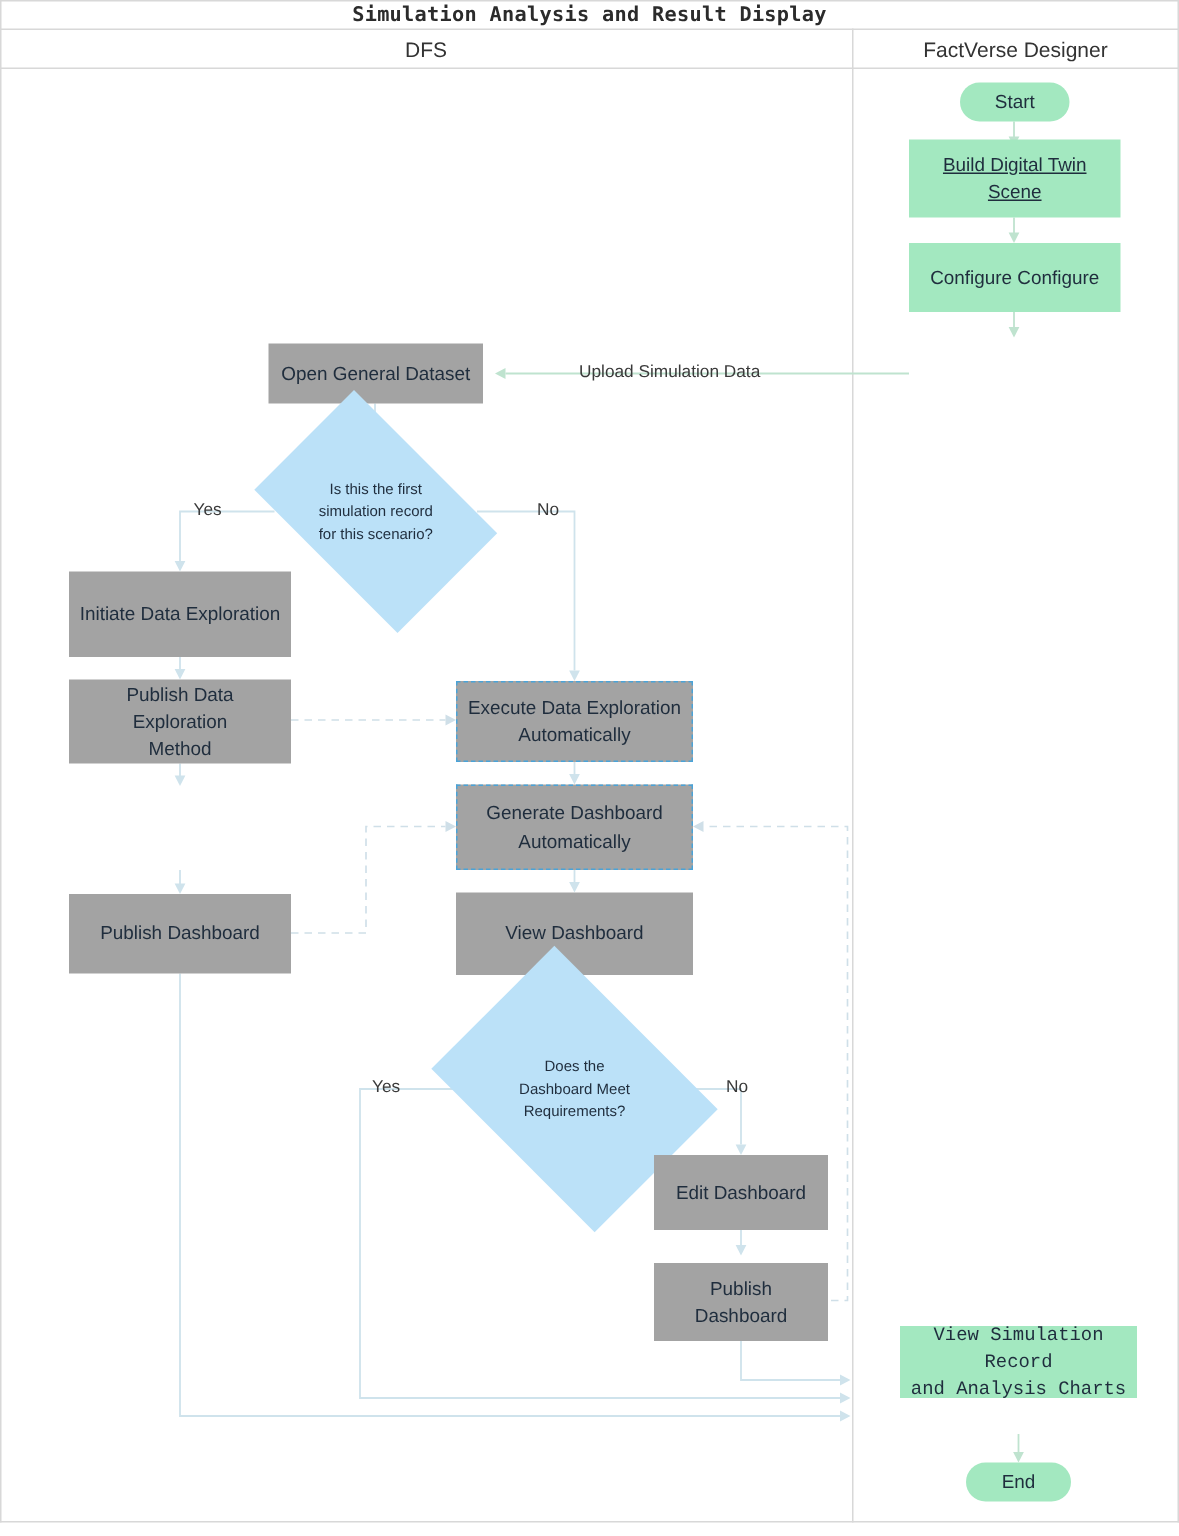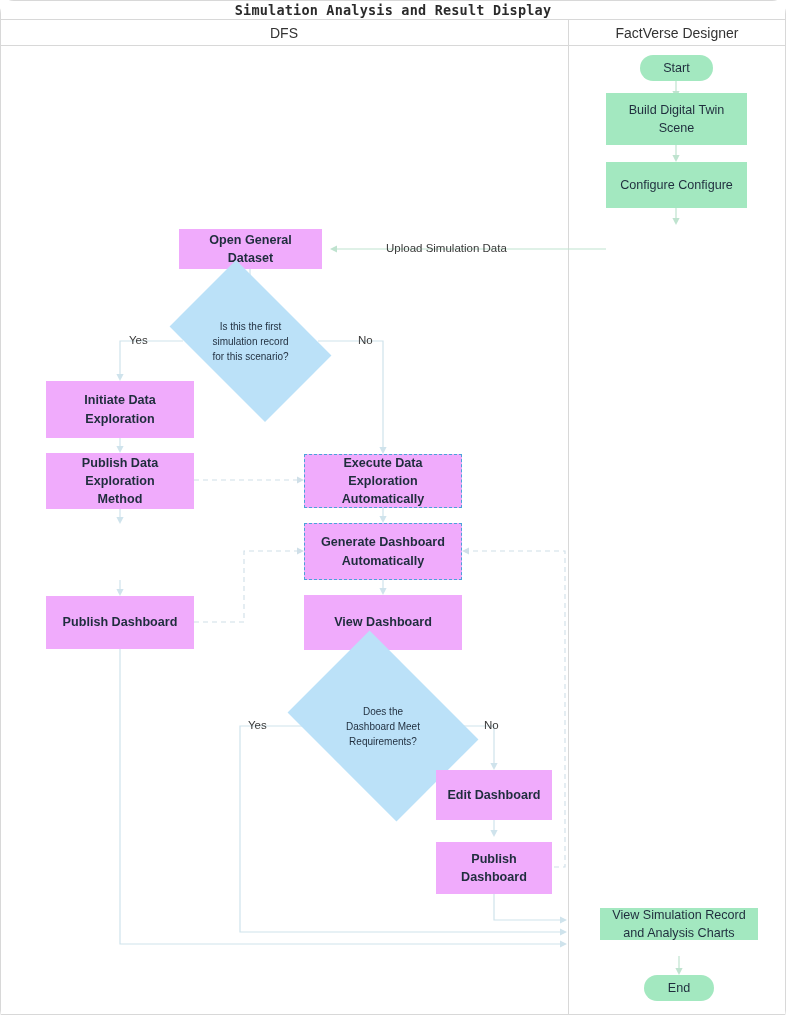--- a/index.html
+++ b/index.html
@@ -6,21 +6,20 @@
   body{
     font-family:"Liberation Sans","DejaVu Sans",sans-serif;
     -webkit-font-smoothing:antialiased;
   }
   #stage{
     position:relative;
     width:786px;
     height:1024px;
     background:#ffffff;
     overflow:hidden;
-    border-radius:14px;
   }
 
   
   .lane-title{
     position:absolute;
     left:0; top:0;
     width:786px; height:20px;
     display:flex; align-items:center; justify-content:center;
     font-family:"DejaVu Sans Mono","Liberation Mono",monospace;
     font-size:13.5px;
@@ -53,21 +52,21 @@
     display:flex;
     align-items:center;
     justify-content:center;
     text-align:center;
     box-sizing:border-box;
     font-size:12.6px;
     line-height:1.45;
     color:#1f2d3d;
     padding:2px 6px;
   }
-  .blue{ background:#f0abfc;font-weight:bold; }
+  .blue{ background:#a3a3a3; }
   .green{ background:#a3e8c0; }
   .dashed{ border:1.3px dashed #4aa3d8; }
   .pill{ border-radius:14px; }
 
   
   .diamond{
     position:absolute;
     display:flex;
     align-items:center;
     justify-content:center;
@@ -200,33 +199,33 @@
   <div class="elabel" style="left:386px; top:242px;">Upload Simulation Data</div>
   <div class="elabel" style="left:129px; top:334px;">Yes</div>
   <div class="elabel" style="left:358px; top:334px;">No</div>
   <div class="elabel" style="left:248px; top:719px;">Yes</div>
   <div class="elabel" style="left:484px; top:719px;">No</div>
 
   <div class="node green pill" style="left:640px; top:55px; width:73px; height:26px;">
     <span>Start</span>
   </div>
 
-  <div class="node green" style="left:606px; top:93px; width:141px; height:52px;">
+  <div class="node green" style="left:606px; top:93px; width:141px; height:52px;text-decoration:underline;">
     <span>
       <span>Build Digital Twin</span><br>
       <span>Scene</span>
     </span>
   </div>
 
   <div class="node green" style="left:606px; top:162px; width:141px; height:46px;">
     <span>Configure Configure</span>
   </div>
 
 
-  <div class="node green" style="left:600px; top:908px; width:158px; height:32px;">
+  <div class="node green" style="left:600px; top:884px; width:158px; height:48px;font-family:Liberation Mono, monospace;">
     <span>
       <span>View Simulation Record</span><br>
       <span>and Analysis Charts</span>
     </span>
   </div>
 
   <div class="node green pill" style="left:644px; top:975px; width:70px; height:26px;">
     <span>End</span>
   </div>
 

